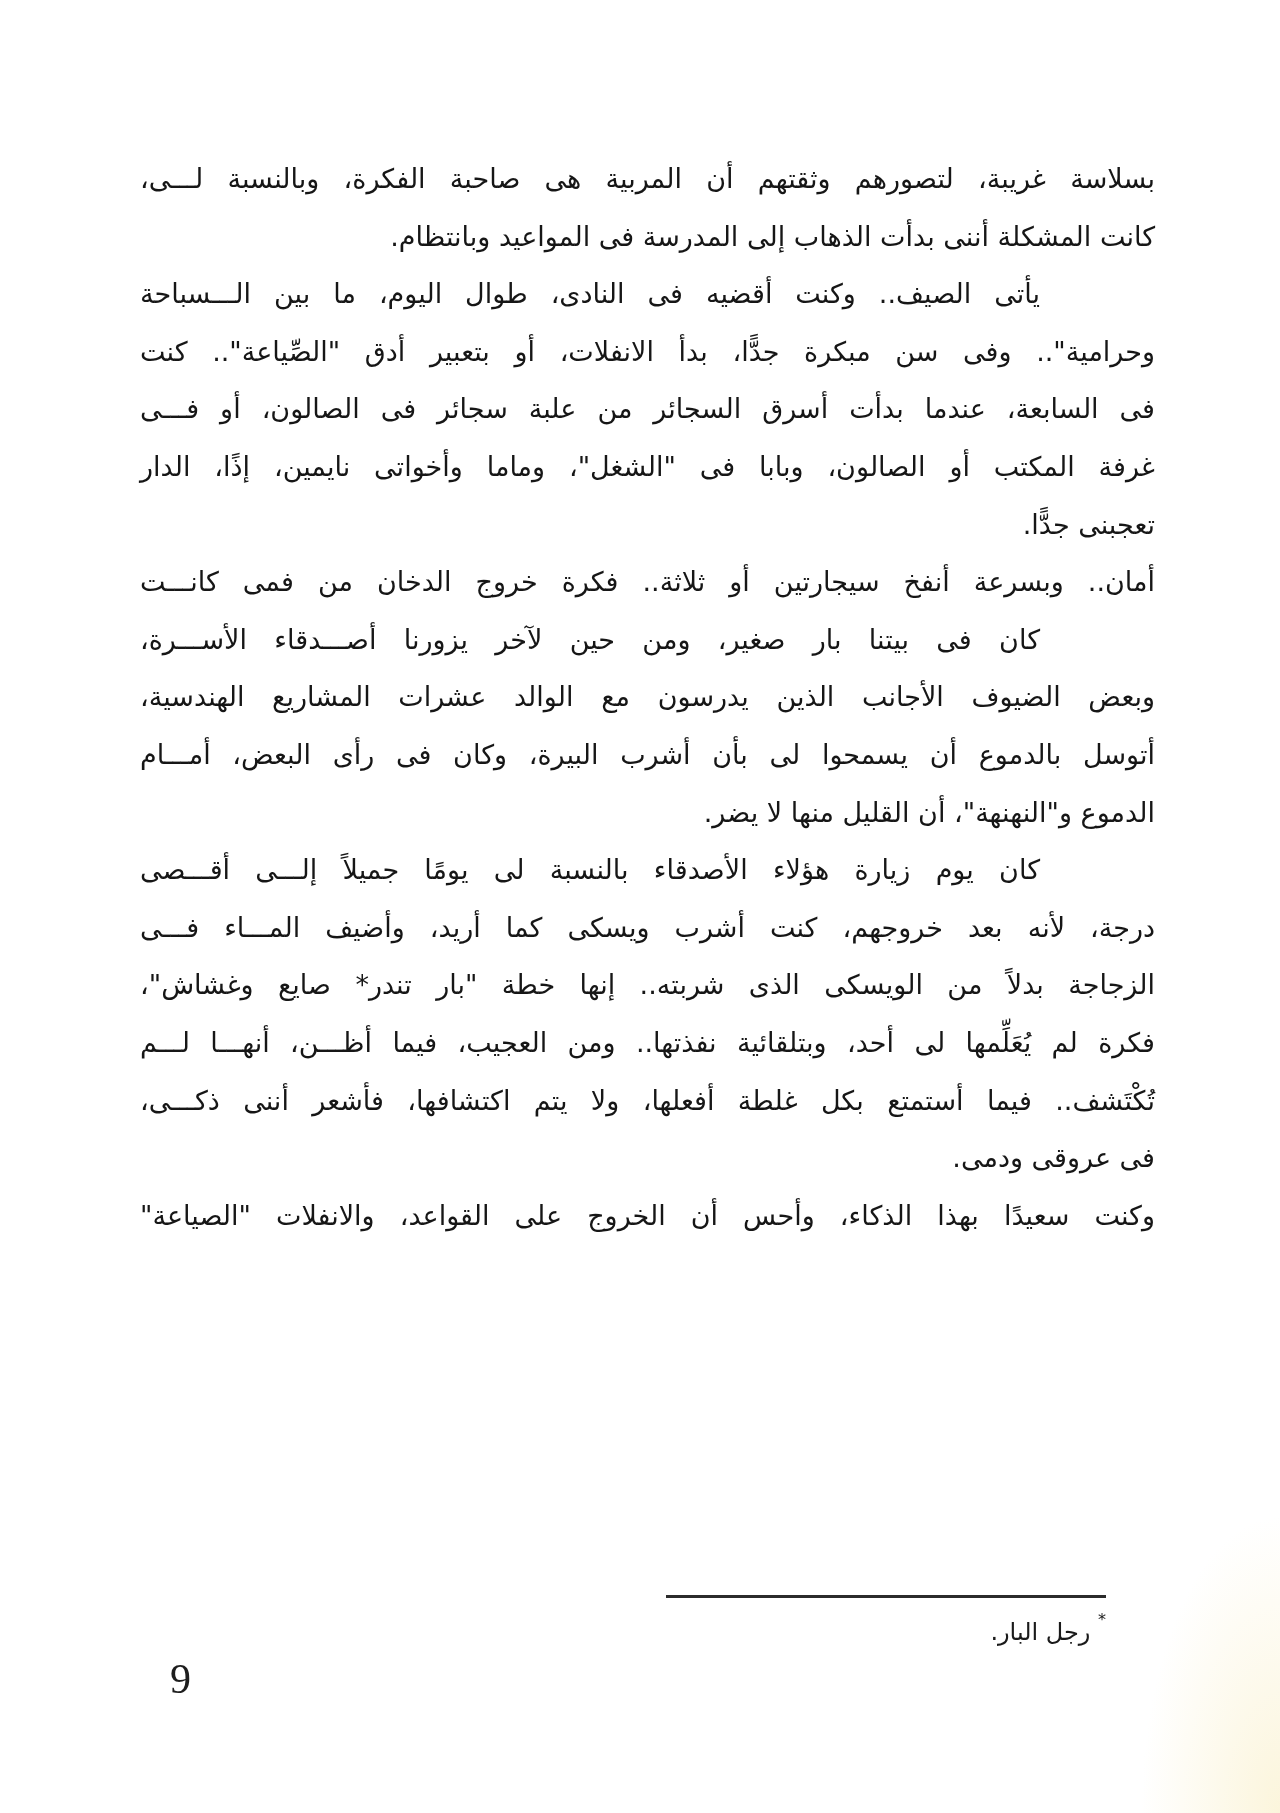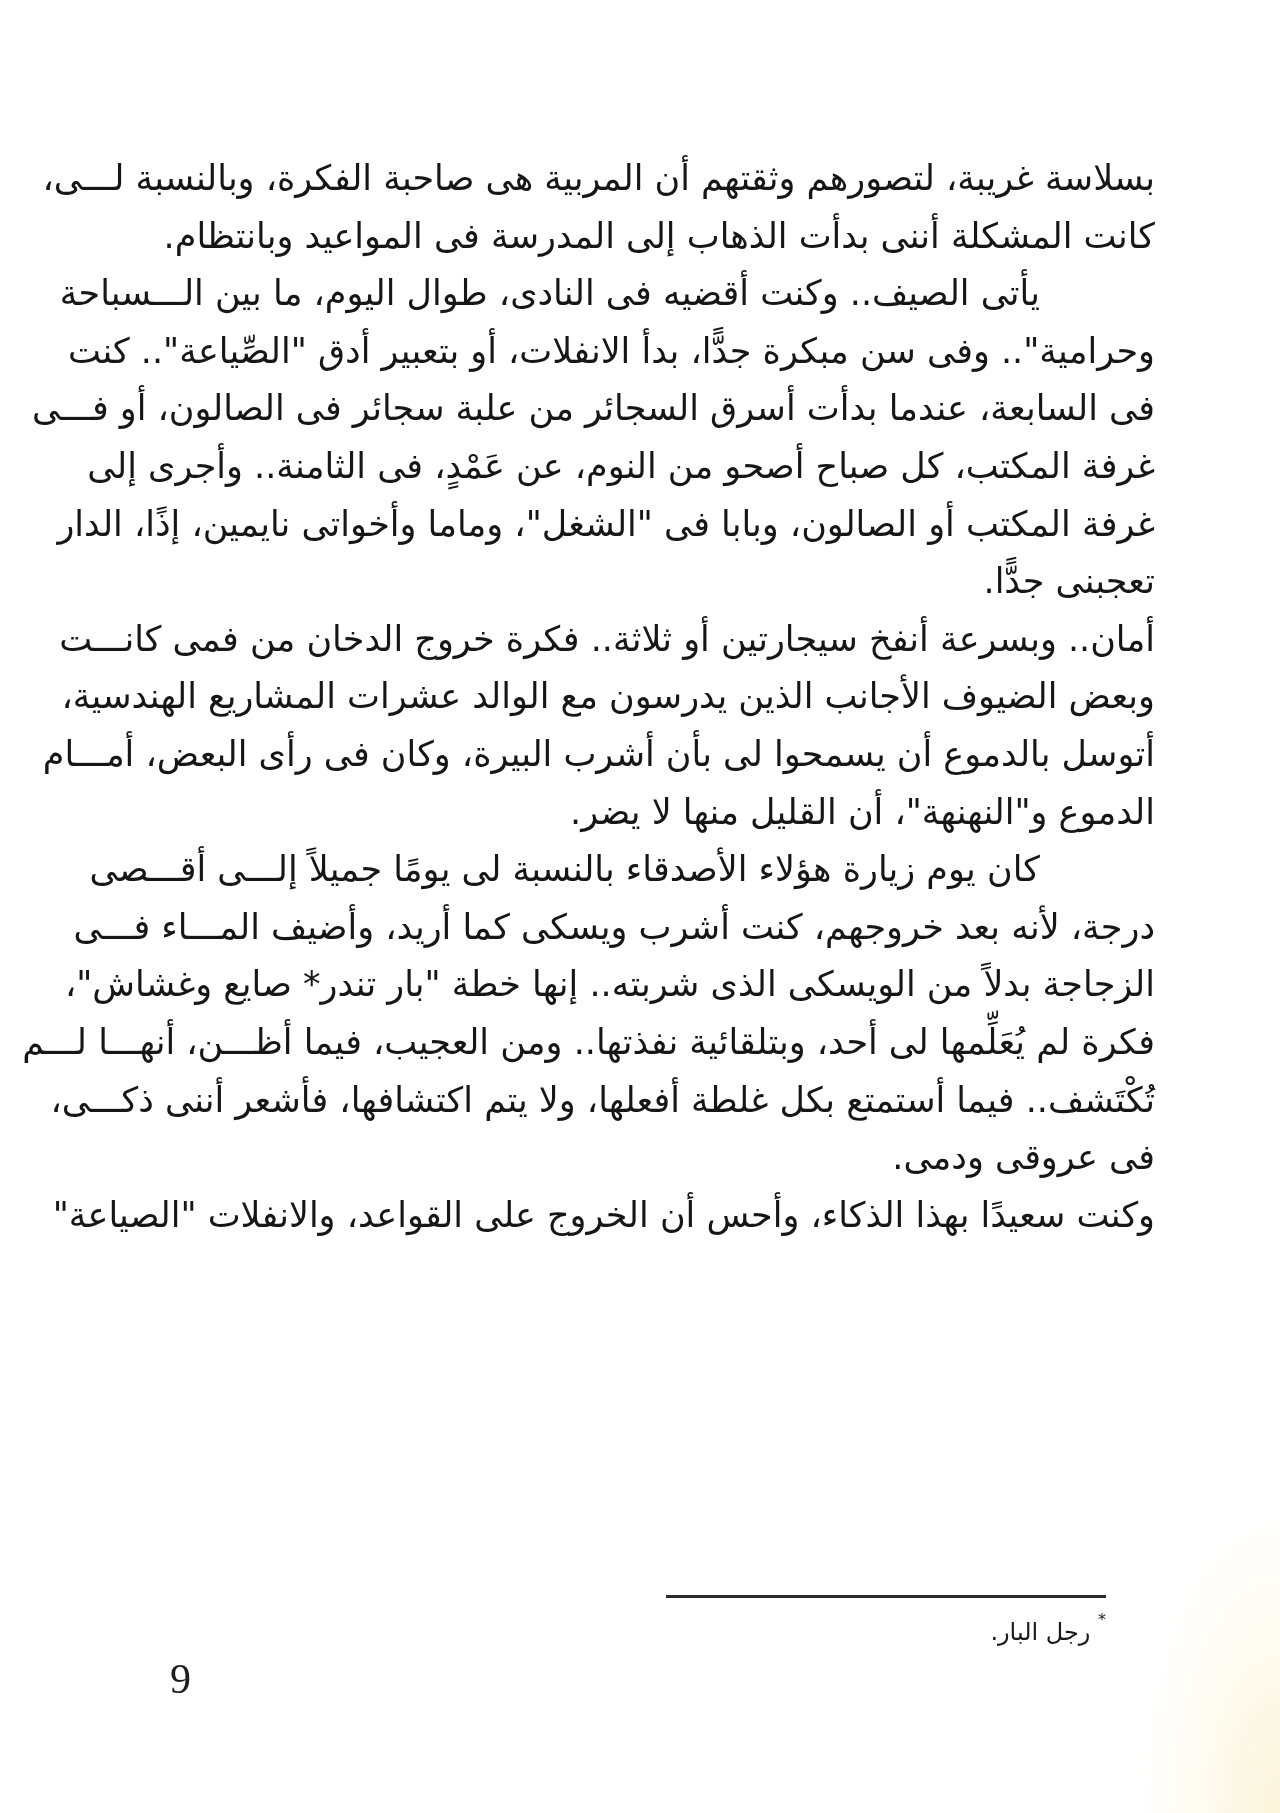--- a/index.html
+++ b/index.html
@@ -29,21 +29,21 @@
     height: 300px;
     background: radial-gradient(ellipse at 100% 100%, rgba(249,238,196,0.6) 0%, rgba(255,255,255,0) 70%);
     pointer-events: none;
   }
   .textblock {
     position: absolute;
     left: 140px;
     top: 150px;
     width: 1015px;
     direction: rtl;
-    font-size: 35px;
+    font-size: 27px;
     line-height: 57.6px;
     letter-spacing: 0;
   }
   .line {
     width: 100%;
     white-space: nowrap;
     text-align: justify;
     text-align-last: justify;
     -moz-text-align-last: justify;
   }
@@ -89,24 +89,24 @@
 <body>
 
 <div class="page">
 
   <div class="textblock" id="textblock">
       <div class="line">بسلاسة غريبة، لتصورهم وثقتهم أن المربية هى صاحبة الفكرة، وبالنسبة لـــى،</div>
       <div class="line end">كانت المشكلة أننى بدأت الذهاب إلى المدرسة فى المواعيد وبانتظام.</div>
       <div class="line indent">يأتى الصيف.. وكنت أقضيه فى النادى، طوال اليوم، ما بين الـــسباحة</div>
       <div class="line">وحرامية".. وفى سن مبكرة جدًّا، بدأ الانفلات، أو بتعبير أدق "الصِّياعة".. كنت</div>
       <div class="line">فى السابعة، عندما بدأت أسرق السجائر من علبة سجائر فى الصالون، أو فـــى</div>
-      <div class="line">غرفة المكتب، كل صباح أصحو من النوم، عن عَمْدٍ، فى الثامنة.. وأجرى إلى</div>
       <div class="line">غرفة المكتب أو الصالون، وبابا فى "الشغل"، وماما وأخواتى نايمين، إذًا، الدار</div>
       <div class="line end">تعجبنى جدًّا.</div>
       <div class="line">أمان.. وبسرعة أنفخ سيجارتين أو ثلاثة.. فكرة خروج الدخان من فمى كانـــت</div>
+      <div class="line indent">كان فى بيتنا بار صغير، ومن حين لآخر يزورنا أصـــدقاء الأســـرة،</div>
       <div class="line">وبعض الضيوف الأجانب الذين يدرسون مع الوالد عشرات المشاريع الهندسية،</div>
       <div class="line">أتوسل بالدموع أن يسمحوا لى بأن أشرب البيرة، وكان فى رأى البعض، أمـــام</div>
       <div class="line end">الدموع و"النهنهة"، أن القليل منها لا يضر.</div>
       <div class="line indent">كان يوم زيارة هؤلاء الأصدقاء بالنسبة لى يومًا جميلاً إلـــى أقـــصى</div>
       <div class="line">درجة، لأنه بعد خروجهم، كنت أشرب ويسكى كما أريد، وأضيف المـــاء فـــى</div>
       <div class="line">الزجاجة بدلاً من الويسكى الذى شربته.. إنها خطة "بار تندر* صايع وغشاش"،</div>
       <div class="line">فكرة لم يُعَلِّمها لى أحد، وبتلقائية نفذتها.. ومن العجيب، فيما أظـــن، أنهـــا لـــم</div>
       <div class="line">تُكْتَشف.. فيما أستمتع بكل غلطة أفعلها، ولا يتم اكتشافها، فأشعر أننى ذكـــى،</div>
       <div class="line end">فى عروقى ودمى.</div>
       <div class="line">وكنت سعيدًا بهذا الذكاء، وأحس أن الخروج على القواعد، والانفلات "الصياعة"</div>

